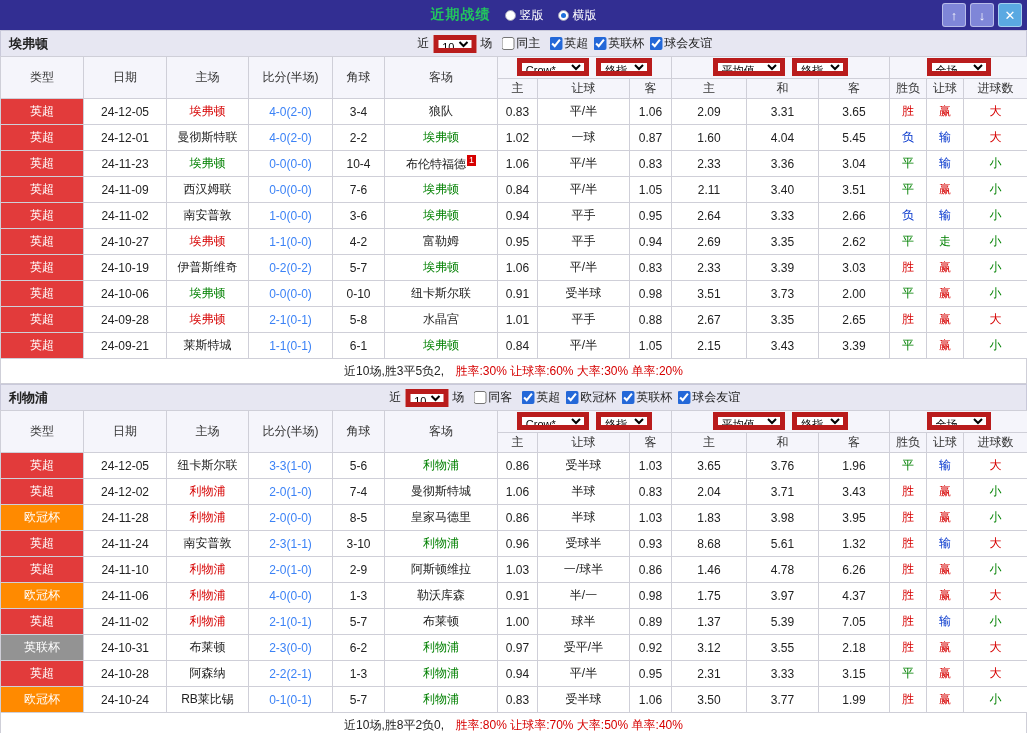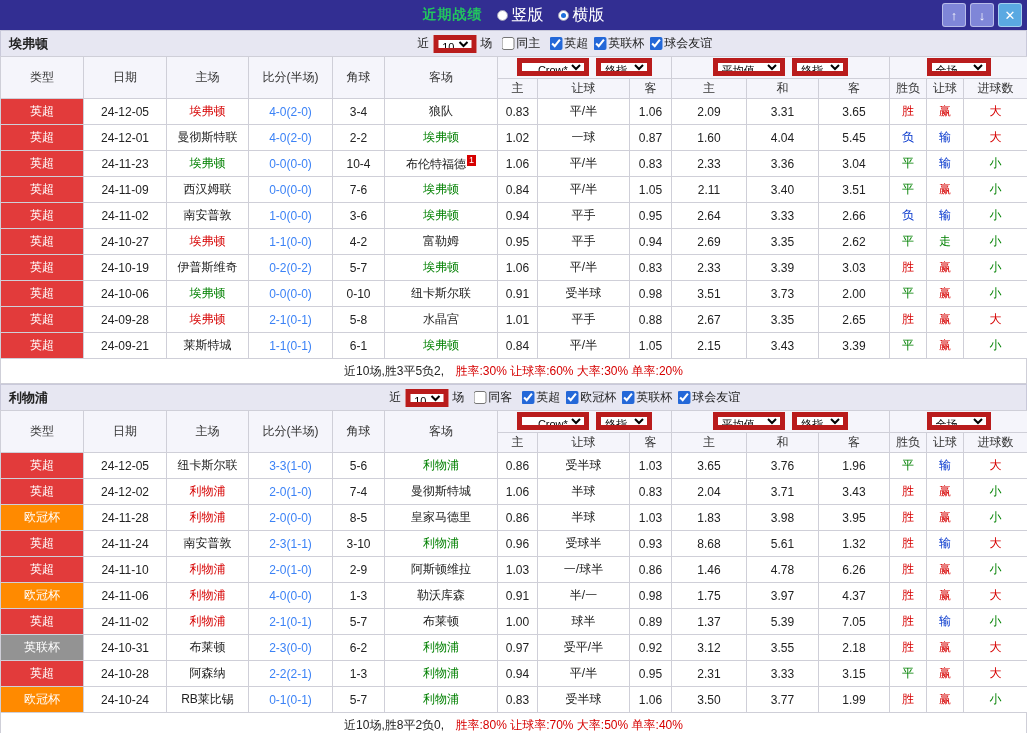--- a/index.html
+++ b/index.html
@@ -9,21 +9,21 @@
     font-family:"Liberation Sans","DejaVu Sans",sans-serif;
     font-size:12px; color:#222;
   }
   
   .topbar {
     height:30px; background:#322e92; position:relative;
     display:flex; align-items:center; padding:0 6px;
   }
   .topbar-center { margin:0 auto; display:flex; align-items:center; gap:14px; }
   .topbar-title { color:#22c55e; font-weight:bold; font-size:14px; letter-spacing:1px; }
-  .radio-opt { display:flex; align-items:center; gap:4px; color:#fff; font-size:16px; cursor:pointer; }
+  .radio-opt { display:flex; align-items:center; gap:4px; color:#fff; font-size:12px; cursor:pointer; }
   .radio-dot {
     width:11px; height:11px; border-radius:50%; background:#fff;
     border:1px solid #9a9ab8; position:relative; display:inline-block;
   }
   .radio-dot.sel::after {
     content:""; position:absolute; inset:2px; border-radius:50%; background:#1d6fdc;
   }
   .win-btns { position:absolute; right:5px; top:3px; display:flex; gap:4px; }
   .win-btn {
     width:24px; height:24px; border-radius:3px; color:#fff; font-size:13px; font-weight:bold;
@@ -51,21 +51,21 @@
   
   table { border-collapse:collapse; width:1027px; table-layout:fixed; }
   th, td {
     border:1px solid #cfcfd8; text-align:center; overflow:hidden;
     white-space:nowrap; padding:0; height:26px;
   }
   thead tr { height:20px; background:#f5f5fb; }
   thead th { font-weight:normal; color:#333; font-size:12px; height:20px; }
   thead th.grp { padding:1px 0; }
   thead select { margin:0 2px; }
-  .sel-book { width:72px;text-align:right; }
+  .sel-book { width:72px; }
   .sel-final { width:56px; }
   .sel-avg { width:72px; }
   .sel-scope { width:64px; }
   tbody tr { background:#fff; }
   td.league { color:#fff; font-size:12px; }
   .lg-epl { background:#e23b3b; }
   .lg-ucl { background:#ff8a00; }
   .lg-cup { background:#939393; }
   .c-red { color:#d60000; }
   .c-green { color:#008000; }

